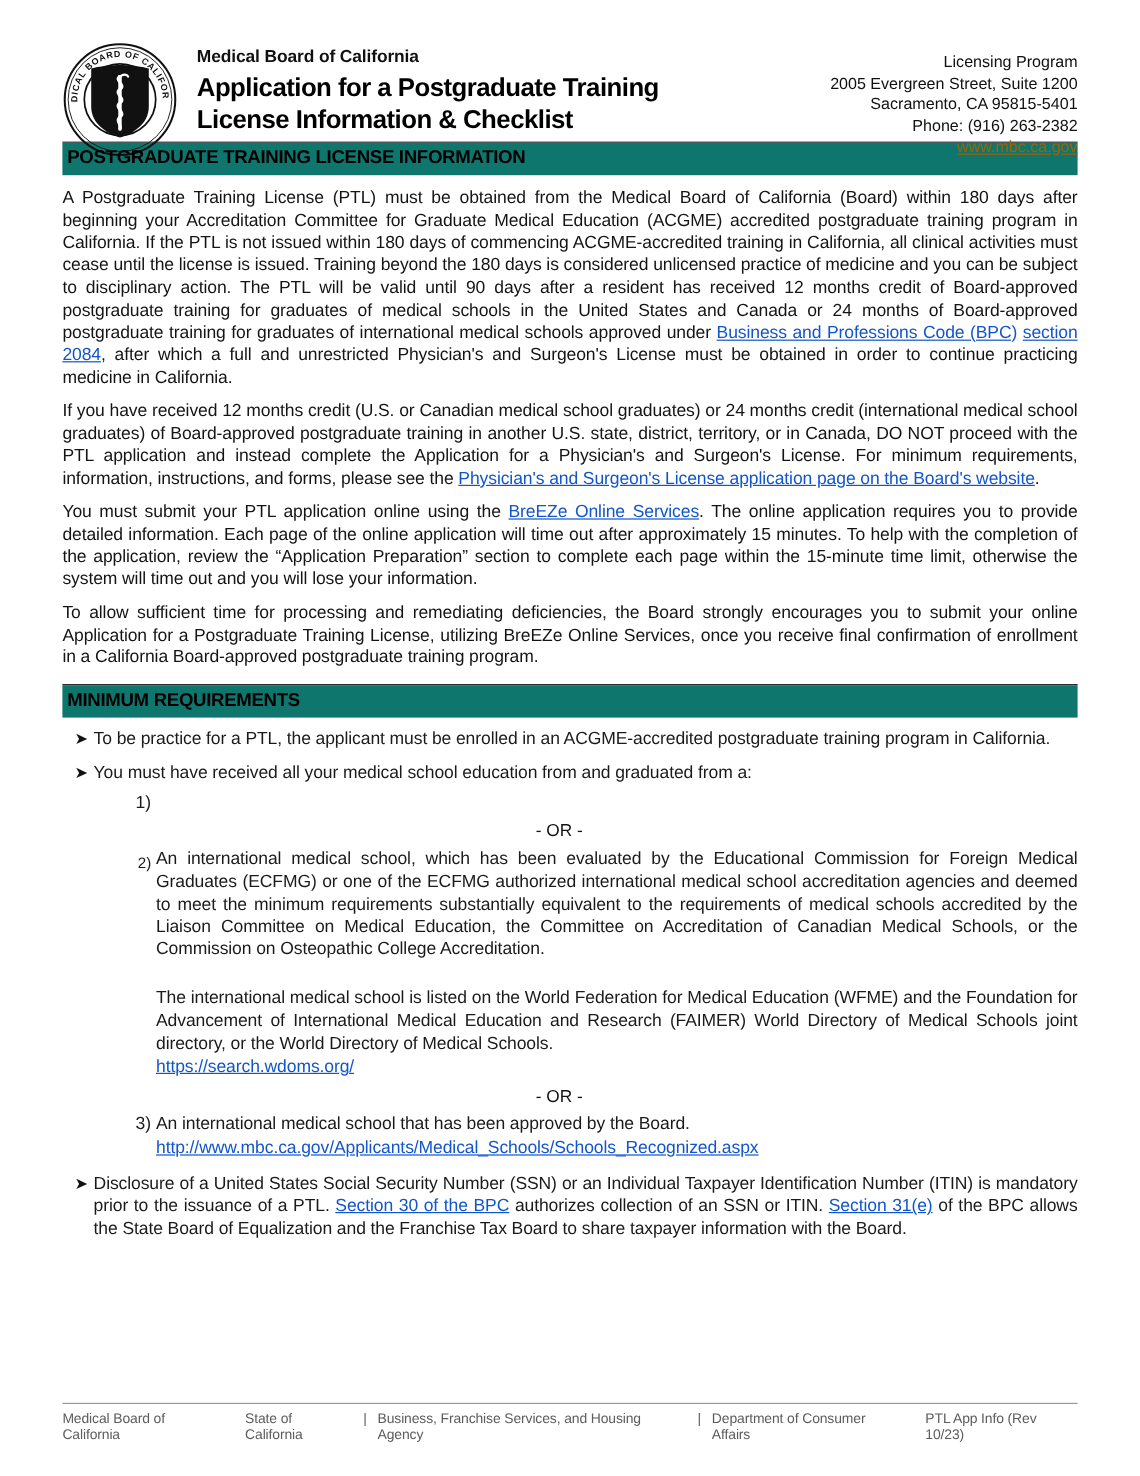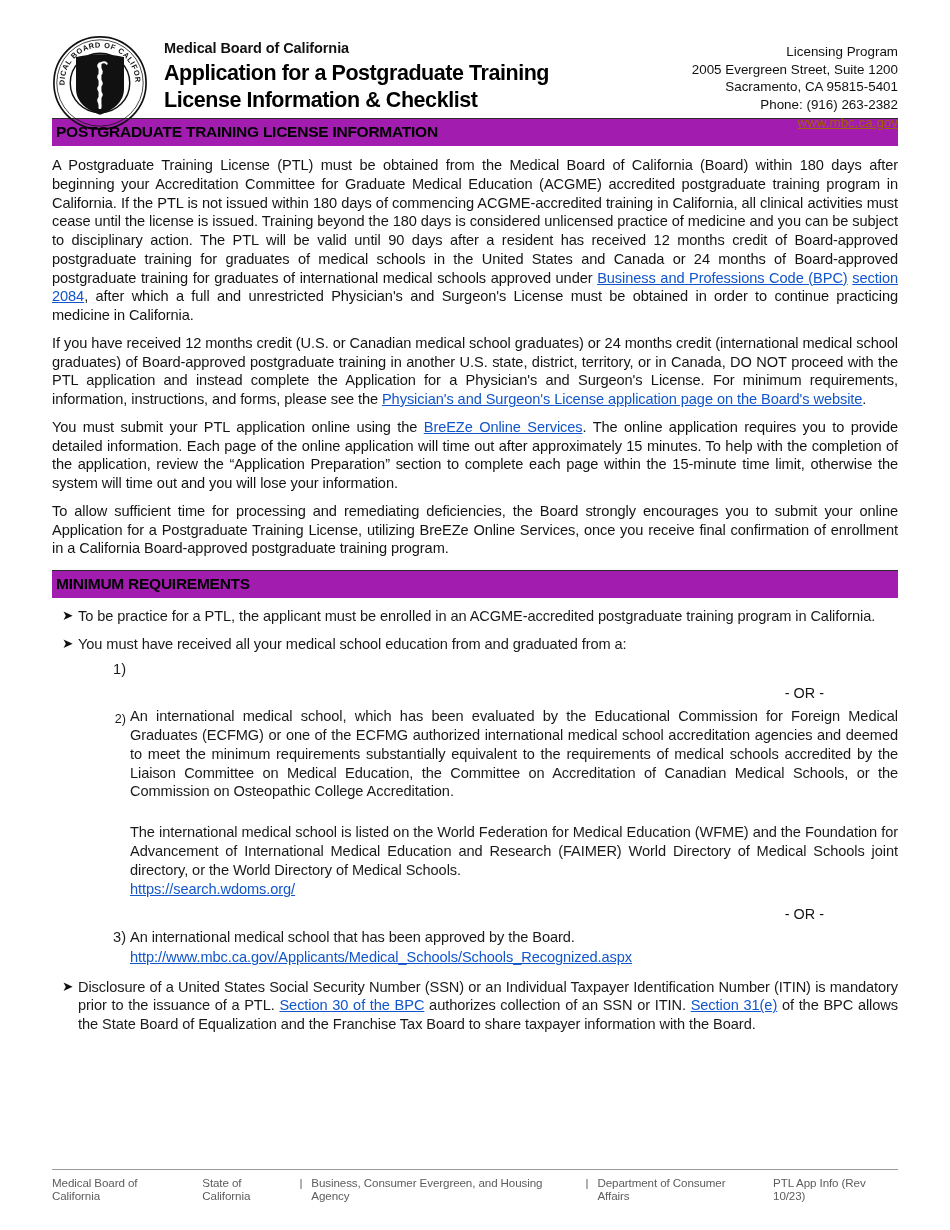--- a/index.html
+++ b/index.html
@@ -76,21 +76,21 @@
     text-decoration: underline;
   }
 
   
   .hrule {
     border: 0;
     border-top: 1.6px solid #2b2b2b;
     margin: 0;
   }
   .section-head {
-    background: #a21caf;
+    background: #0f766e;
     font-size: 15.5px;
     font-weight: bold;
     letter-spacing: -0.25px;
     padding: 4px 2px 5px 4px;
     color: #000;
   }
 
   
   .body-p {
     font-size: 14.6px;
@@ -160,21 +160,21 @@
     letter-spacing: -0.08px;
   }
   .num-body .plain { text-align: left; }
   .sub-p { margin-top: 22px; text-align: justify; }
   .url-line {
     display: block;
     margin-top: 1px;
     text-align: left;
   }
   .or-sep {
-    text-align: right;
+    text-align: center;
     font-size: 14.4px;
     margin: 7px 0 4px 0;
     color: #141414;
     padding-right: 74px;
   }
 
   
   .footer {
     position: absolute;
     left: 52px;
@@ -315,20 +315,20 @@
     </div>
 
   </div>
 
   <div class="footer">
     <hr class="footer-rule">
     <div class="footer-text">
       <span>Medical Board of California</span>
       <span class="sp">State of California</span>
       <span>|</span>
-      <span>Business, Consumer Evergreen, and Housing Agency</span>
+      <span>Business, Franchise Services, and Housing Agency</span>
       <span>|</span>
       <span>Department of Consumer Affairs</span>
       <span class="sp">PTL App Info (Rev 10/23)</span>
     </div>
   </div>
 
 </div>
 
 </body></html>

